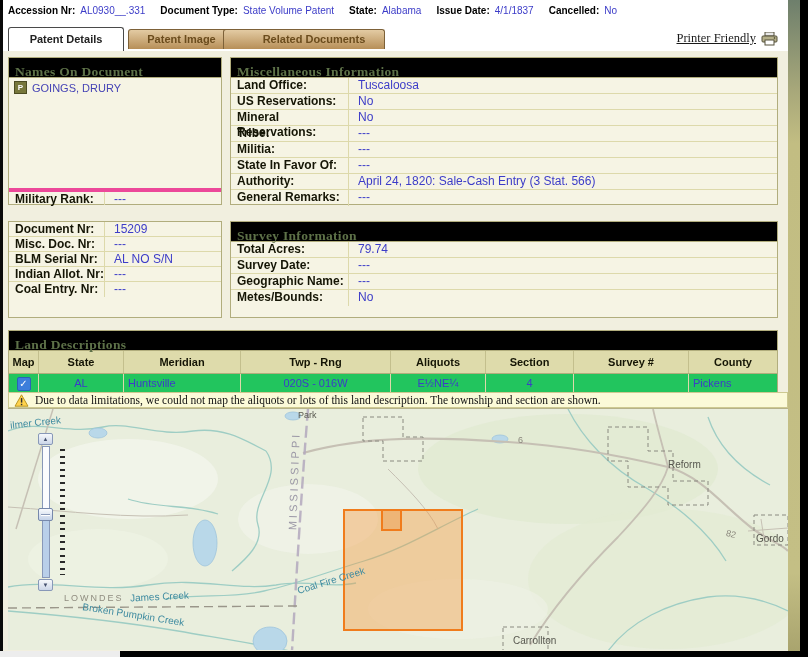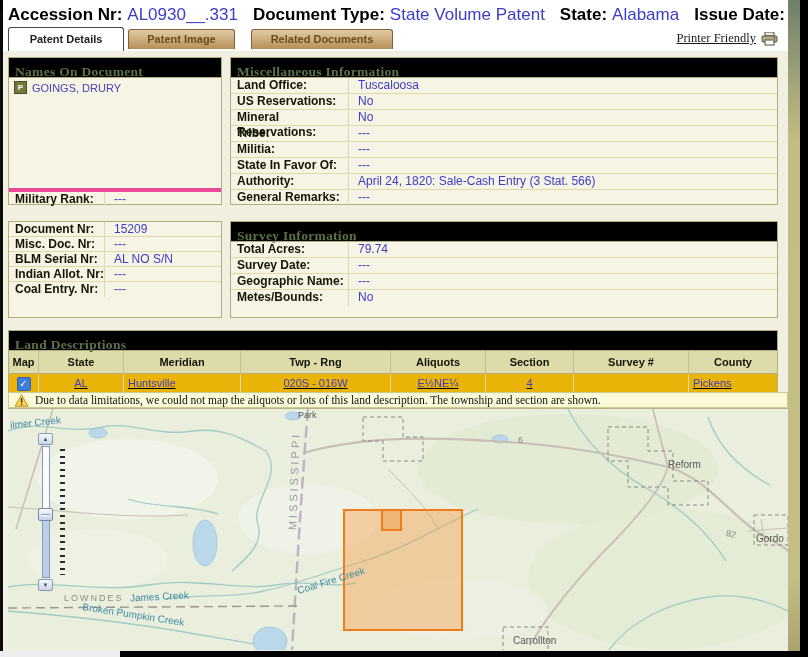--- a/index.html
+++ b/index.html
@@ -9,21 +9,21 @@
   }
   .page{position:absolute;left:3px;top:0;width:785px;height:651px;background:#ffffff;}
   .left-border{position:absolute;left:0;top:10px;width:3px;height:641px;background:#0a0a0a;}
   .right-band{position:absolute;left:788px;top:0;width:12px;height:651px;
     background:linear-gradient(to bottom,#6e7f6c 0%,#a8a87a 14%,#c2bd82 22%,#c4bf85 88%,#a9a46e 100%);}
   .right-black{position:absolute;left:800px;top:0;width:8px;height:657px;background:#000;}
   .bottom-strip{position:absolute;left:0;top:651px;width:808px;height:6px;background:#000;}
   .bottom-strip-left{position:absolute;left:0;top:651px;width:120px;height:6px;background:#ededed;}
 
   
-  .topbar{position:absolute;left:5px;top:5px;width:775px;height:20px;display:flex;gap:15px;font-size:17px;white-space:nowrap;}
+  .topbar{position:absolute;left:5px;top:5px;width:775px;height:20px;display:flex;gap:15px;font-size:10px;white-space:nowrap;}
   .fld{display:flex;gap:5px;align-items:baseline;}
   .fld .lab{font-weight:bold;color:#000;}
   .fld .val{color:#3c3cc8;}
 
   
   .tabrow{position:absolute;left:0;top:27px;width:785px;height:24px;}
   .tabline{position:absolute;left:0;top:49px;width:785px;height:2px;background:#3e4e39;}
   .tab{position:absolute;top:2px;height:19px;padding:0;text-align:center;font-size:11px;font-weight:bold;
     border:1px solid #7d6138;border-bottom:none;border-radius:3px 3px 0 0;line-height:19px;
     background:linear-gradient(to bottom,#e3cba3,#b78f58);color:#6b4c1d;cursor:pointer;}
@@ -47,21 +47,21 @@
   .name-line{padding:3px 0 0 5px;display:flex;align-items:center;gap:5px;font-size:11px;}
   .p-badge{width:11px;height:11px;background:#77773b;border:1px solid #4c4c22;color:#fff;
     font-size:8px;font-weight:bold;line-height:11px;text-align:center;flex-shrink:0;}
   .name-link{color:#4543b5;}
   .names-spacer{height:94px;}
 
   
   .land-head{display:flex;background:#deda ab;background:#dedbab;border-bottom:1px solid #b1ad7d;height:22px;}
   .lh{font-size:11px;font-weight:bold;color:#151505;text-align:center;line-height:22px;border-right:1px solid #c3bf8d;box-sizing:border-box;}
   .lh:last-child{border-right:none;}
-  .land-row{display:flex;background:#eab308;height:19px;text-decoration:underline;}
+  .land-row{display:flex;background:#22c55e;height:19px;}
   .ld{font-size:11px;color:#3c3cc8;text-align:center;line-height:19px;border-right:1px solid #ddd9ab;box-sizing:border-box;white-space:nowrap;}
   .ld:last-child{border-right:none;}
   .ld.left{text-align:left;padding-left:4px;}
   .c0{width:30px;}.c1{width:85px;}.c2{width:117px;}.c3{width:150px;}.c4{width:95px;}.c5{width:88px;}.c6{width:115px;}.c7{width:90px;flex:1;}
   .cb{display:inline-block;width:12px;height:12px;margin-top:3px;background:#3d7edb;border:1px solid #2a62b8;border-radius:2px;
     color:#fff;font-size:10px;line-height:12px;font-weight:bold;cursor:pointer;}
   .cb::after{content:"✓";}
 
   .warnbar{position:absolute;left:5px;top:341px;width:780px;height:16px;background:#fbfad8;border:1px solid #cdc991;
     box-sizing:border-box;display:flex;align-items:center;gap:6px;padding-left:5px;
@@ -119,21 +119,21 @@
     <span class="fld">
       <span class="lab">Cancelled:</span>
       <span class="val">No</span>
     </span>
   </div>
 
   <div class="tabrow">
     <div class="tabline"></div>
     <div class="tab active" style="left:5px;width:114px;">Patent Details</div>
     <div class="tab" style="left:125px;width:105px;">Patent Image</div>
-    <div class="tab" style="left:248px;width:140px;">Related Documents</div>
+    <div class="tab" style="left:220px;width:140px;padding-left:20px;">Related Documents</div>
     <div class="printer">
       <span>Printer Friendly</span>
       <svg width="17" height="14" viewBox="0 0 17 14">
         <rect x="4" y="0" width="9" height="4" fill="#e8e8e8" stroke="#55513a" stroke-width="1"></rect>
         <rect x="1" y="4" width="15" height="6" rx="1" fill="#b5b08a" stroke="#55513a" stroke-width="1"></rect>
         <rect x="4" y="8" width="9" height="5" fill="#ffffff" stroke="#55513a" stroke-width="1"></rect>
         <circle cx="13.5" cy="6" r="0.8" fill="#3a3a20"></circle>
       </svg>
     </div>
   </div>

